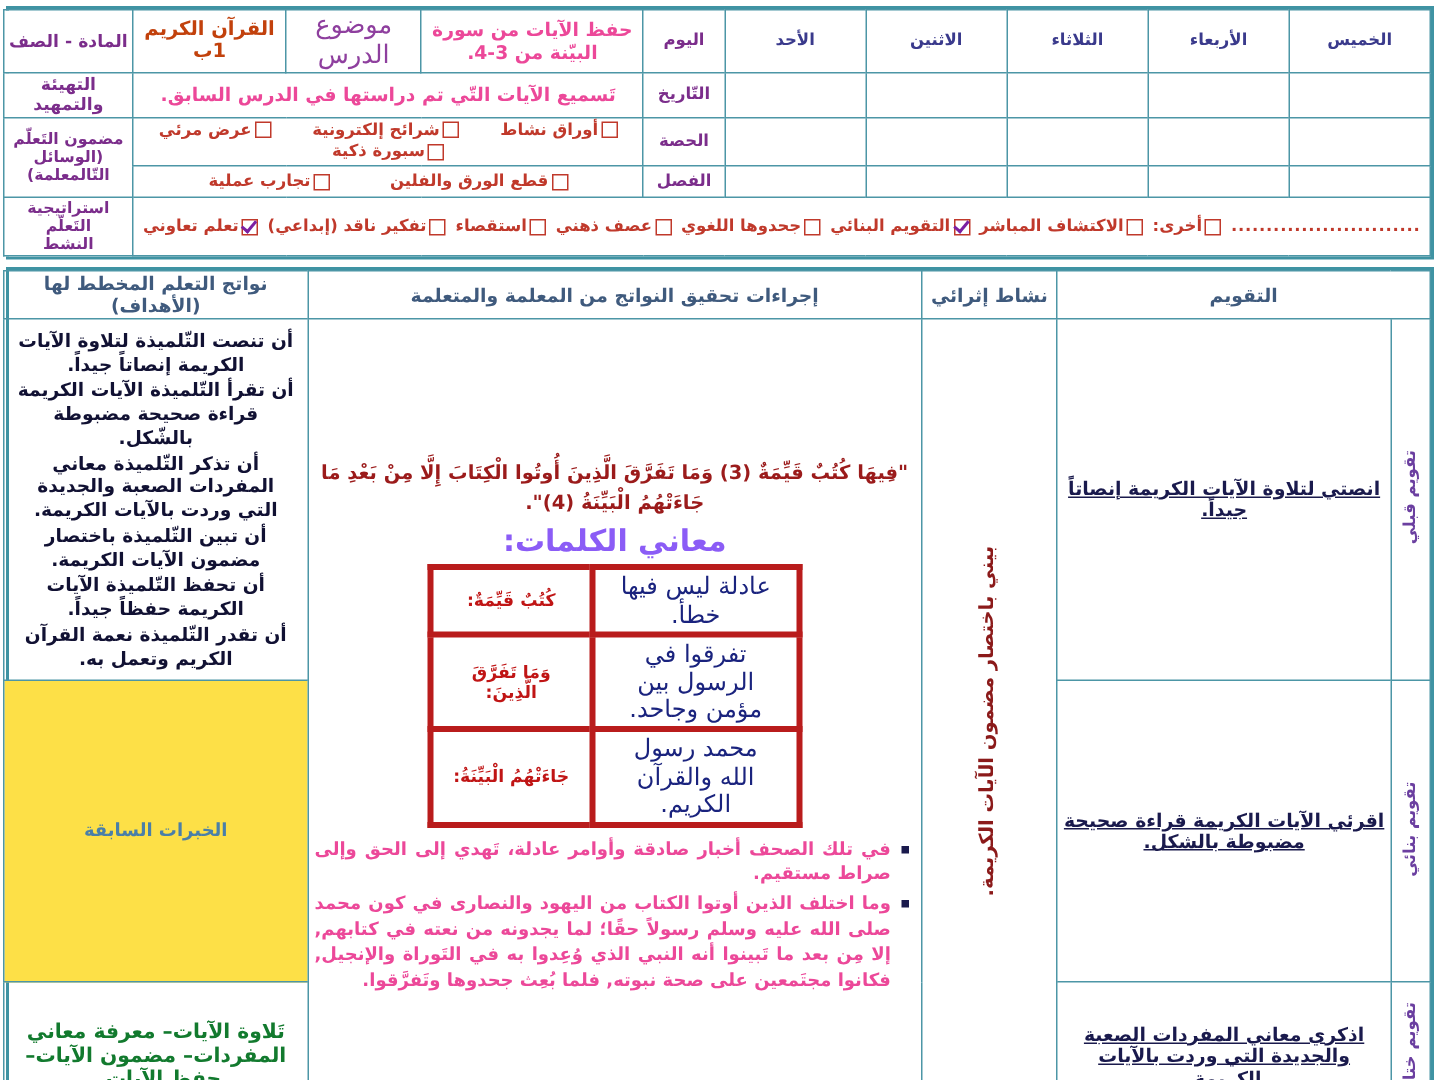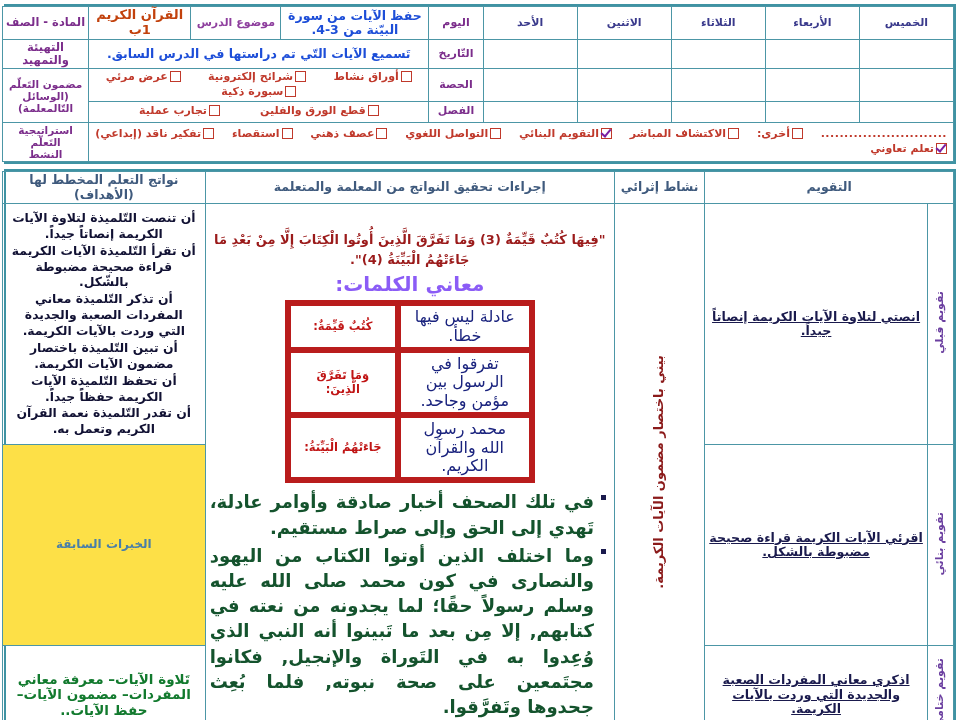--- a/index.html
+++ b/index.html
@@ -45,25 +45,25 @@
     line-height: 1.1;
   }
   .lbl-sm { font-size: 10.5px; }
   .val-red {
     color: #c2410c;
     font-weight: bold;
     font-size: 13px;
   }
   .val-purple {
     color: #8e3f9e;
-    font-weight: bold;
-    font-size: 11px;
+    font-weight: normal;
+    font-size: 17px;
   }
   .val-dark {
-    color: #1d4ed8;
+    color: #ec4899;
     font-weight: bold;
     font-size: 12.5px;
   }
   .day-head {
     color: #3a3a8c;
     font-weight: bold;
     font-size: 11px;
   }
   .day-lbl {
     color: #7b2d8b;
@@ -75,20 +75,21 @@
     display: flex;
     flex-direction: row;
     flex-wrap: wrap;
     justify-content: space-around;
     align-items: center;
     gap: 2px 6px;
     width: 100%;
   }
   .cbitem {
     display: inline-flex;
+    align-items: center;
     gap: 2px;
     color: #c0392b;
     font-weight: bold;
     font-size: 11px;
     white-space: nowrap;
   }
   .box {
     display: inline-block;
     width: 9px;
     height: 9px;
@@ -170,21 +171,21 @@
     font-size: 20px;
     margin: 3px 0 4px 0;
   }
   table.meanings {
     border-collapse: collapse;
     margin: 0 auto 6px auto;
     width: 250px;
     table-layout: fixed;
   }
   table.meanings td {
-    border: 6px solid #b91c1c;
+    border: 4px solid #b91c1c;
     padding: 2px 13px;
     vertical-align: middle;
   }
   .m-term {
     color: #c01515;
     font-weight: bold;
     font-size: 11.5px;
     width: 78px;
     text-align: center;
   }
@@ -195,23 +196,23 @@
     text-align: center;
     line-height: 1.2;
   }
   ul.notes {
     margin: 2px 2px 0 2px;
     padding-right: 16px;
     list-style: none;
     text-align: justify;
   }
   ul.notes li {
-    color: #14532d;
-    font-weight: bold;
-    font-size: 18px;
+    color: #ec4899;
+    font-weight: bold;
+    font-size: 12px;
     line-height: 1.4;
     margin-bottom: 3px;
     position: relative;
   }
   ul.notes li::before {
     content: "";
     position: absolute;
     right: -12px;
     top: 6px;
     width: 5px;
@@ -386,21 +387,21 @@
           <span class="cbitem">
             <span class="box"></span>
             <span>الاكتشاف المباشر</span>
           </span>
           <span class="cbitem">
             <span class="box checked"></span>
             <span>التقويم البنائي</span>
           </span>
           <span class="cbitem">
             <span class="box"></span>
-            <span>التواصل اللغوي</span>
+            <span>جحدوها اللغوي</span>
           </span>
           <span class="cbitem">
             <span class="box"></span>
             <span>عصف ذهني</span>
           </span>
           <span class="cbitem">
             <span class="box"></span>
             <span>استقصاء</span>
           </span>
           <span class="cbitem">

